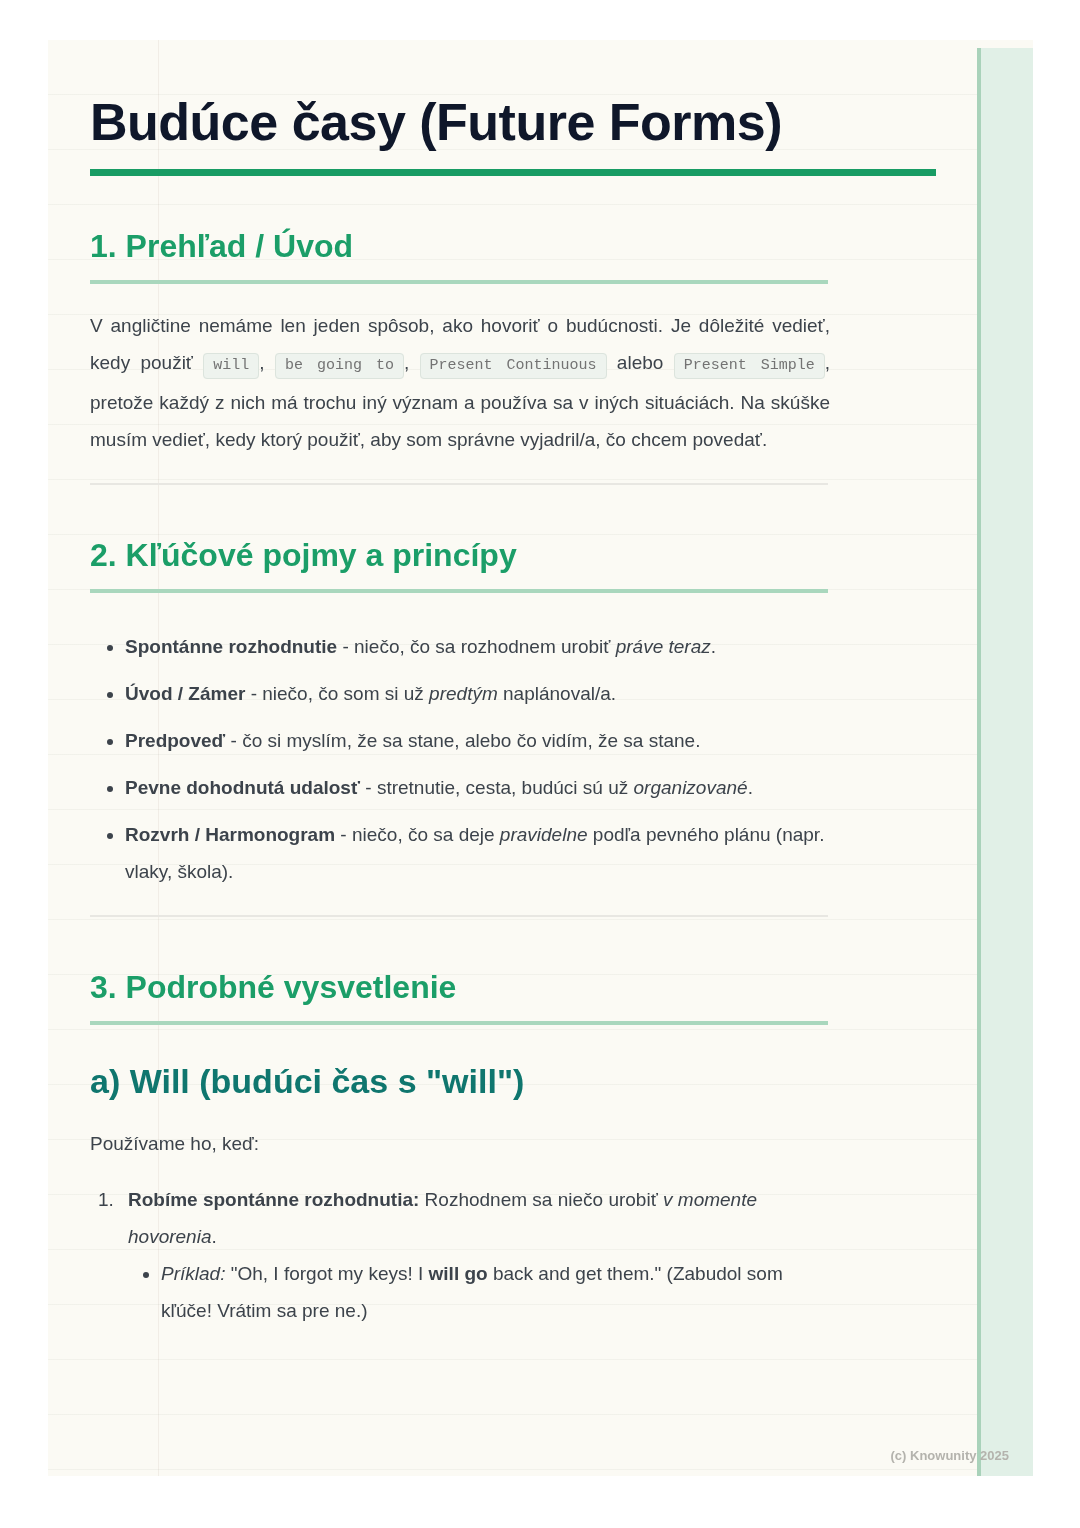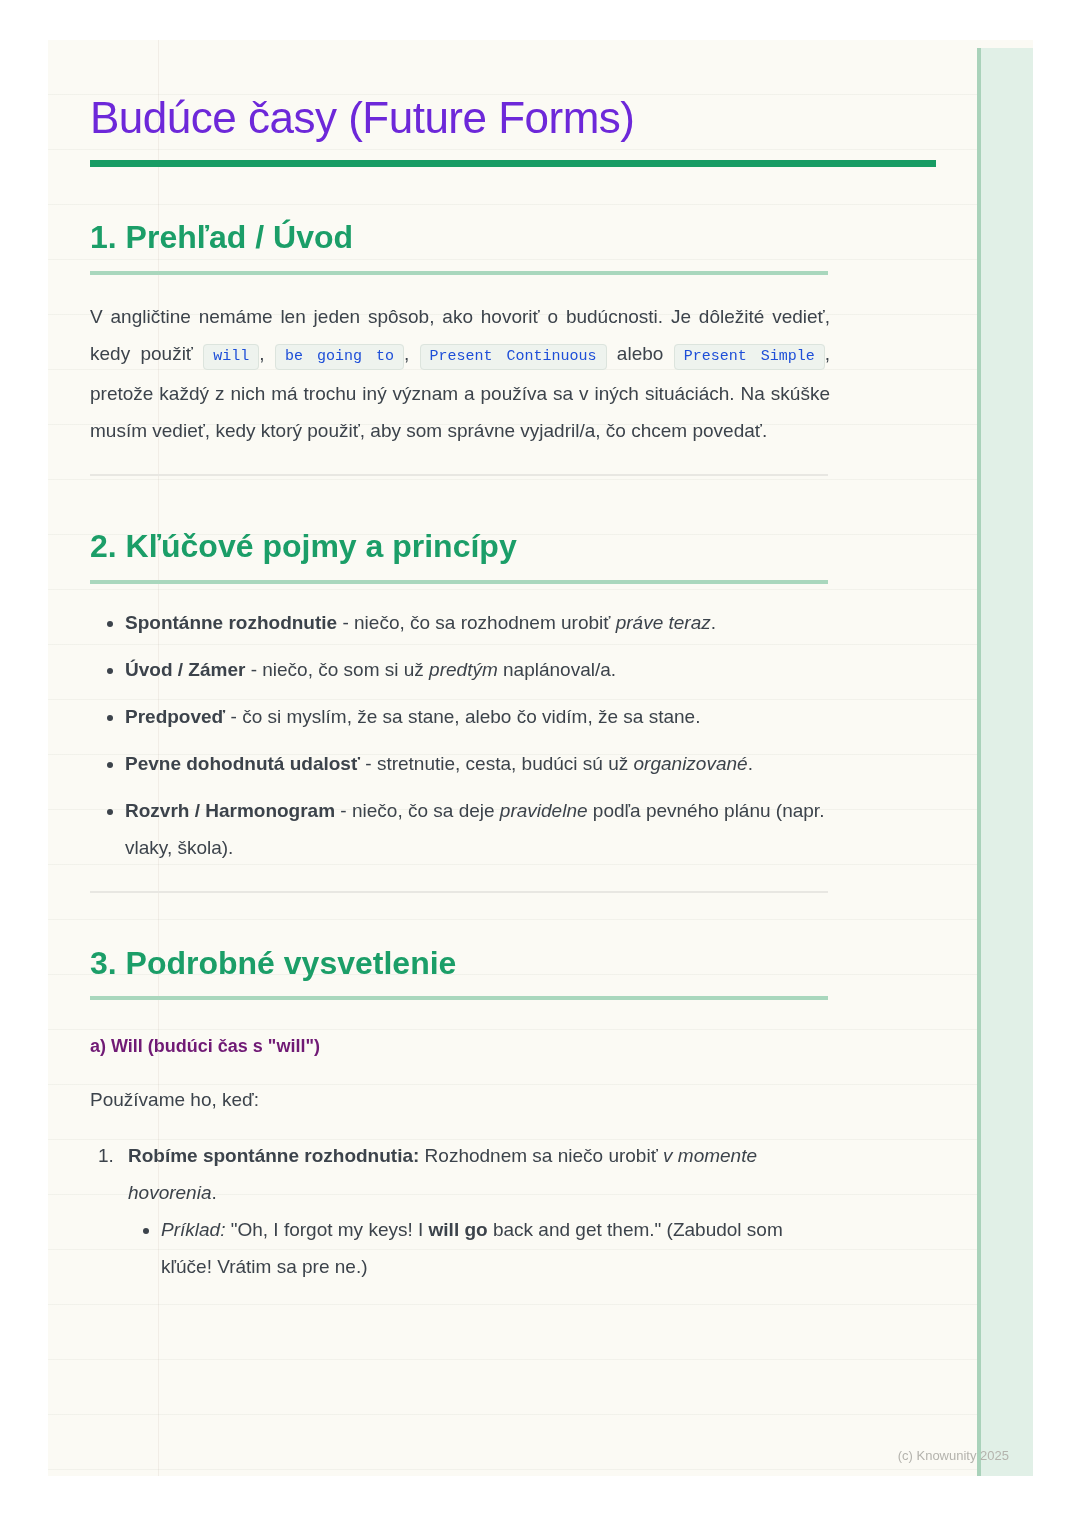--- a/index.html
+++ b/index.html
@@ -37,24 +37,24 @@
   }
 
   .content {
     position: relative;
     z-index: 2;
     padding: 52px 0 0 42px;
     width: 782px; 
   }
 
   h1.page-title {
-    font-size: 44px;
+    font-size: 52px;
     line-height: 1.16;
-    font-weight: normal;
-    color: #6d28d9;
+    font-weight: bold;
+    color: #0f172a;
     letter-spacing: -0.5px;
   }
   .title-rule {
     width: 846px;
     height: 7px;
     background: #189c64;
     margin-top: 17px;
   }
 
   h2.section-heading {
@@ -75,51 +75,51 @@
     font-size: 19px;
     line-height: 37px;
     color: #3c434b;
   }
   p.body-text { margin-top: 23px; width: 740px; }
   p.justified { text-align: justify; }
 
   .chip {
     font-family: "Liberation Mono", monospace;
     font-size: 15px;
-    color: #1d4ed8;
+    color: #737373;
     background: #eef3ee;
     border: 1px solid #dce4dd;
     border-radius: 4px;
     padding: 3px 9px 4px;
     white-space: nowrap;
   }
 
   hr.divider {
     border: none;
     border-top: 2px solid #e8e7e2;
     width: 738px;
     margin-top: 25px;
   }
 
   ul.concept-list {
-    margin-top: 20px;
+    margin-top: 35px;
     padding-left: 35px;
     width: 740px;
     list-style: disc;
   }
   ul.concept-list > li { margin-bottom: 10px; }
 
   b { font-weight: bold; }
   i { font-style: italic; }
 
   h3.subsection-heading {
-    font-size: 18px;
+    font-size: 34px;
     line-height: 1.2;
     font-weight: bold;
-    color: #701a75;
+    color: #0f766e;
     margin-top: 36px;
   }
 
   ol.usage-list {
     margin-top: 19px;
     padding-left: 38px;
     width: 742px;
     list-style: none;
   }
   ol.usage-list > li { position: relative; }
@@ -133,20 +133,21 @@
     list-style: disc;
   }
 
   .footer-credit {
     position: absolute;
     right: 24px;
     bottom: 13px;
     font-size: 13px;
     color: #b4b3ad;
     z-index: 3;
+    font-weight: bold;
   }
 </style>
 </head>
 <body>
 
 <div class="page">
   <div class="accent-strip"></div>
 
   <div class="content">
 

